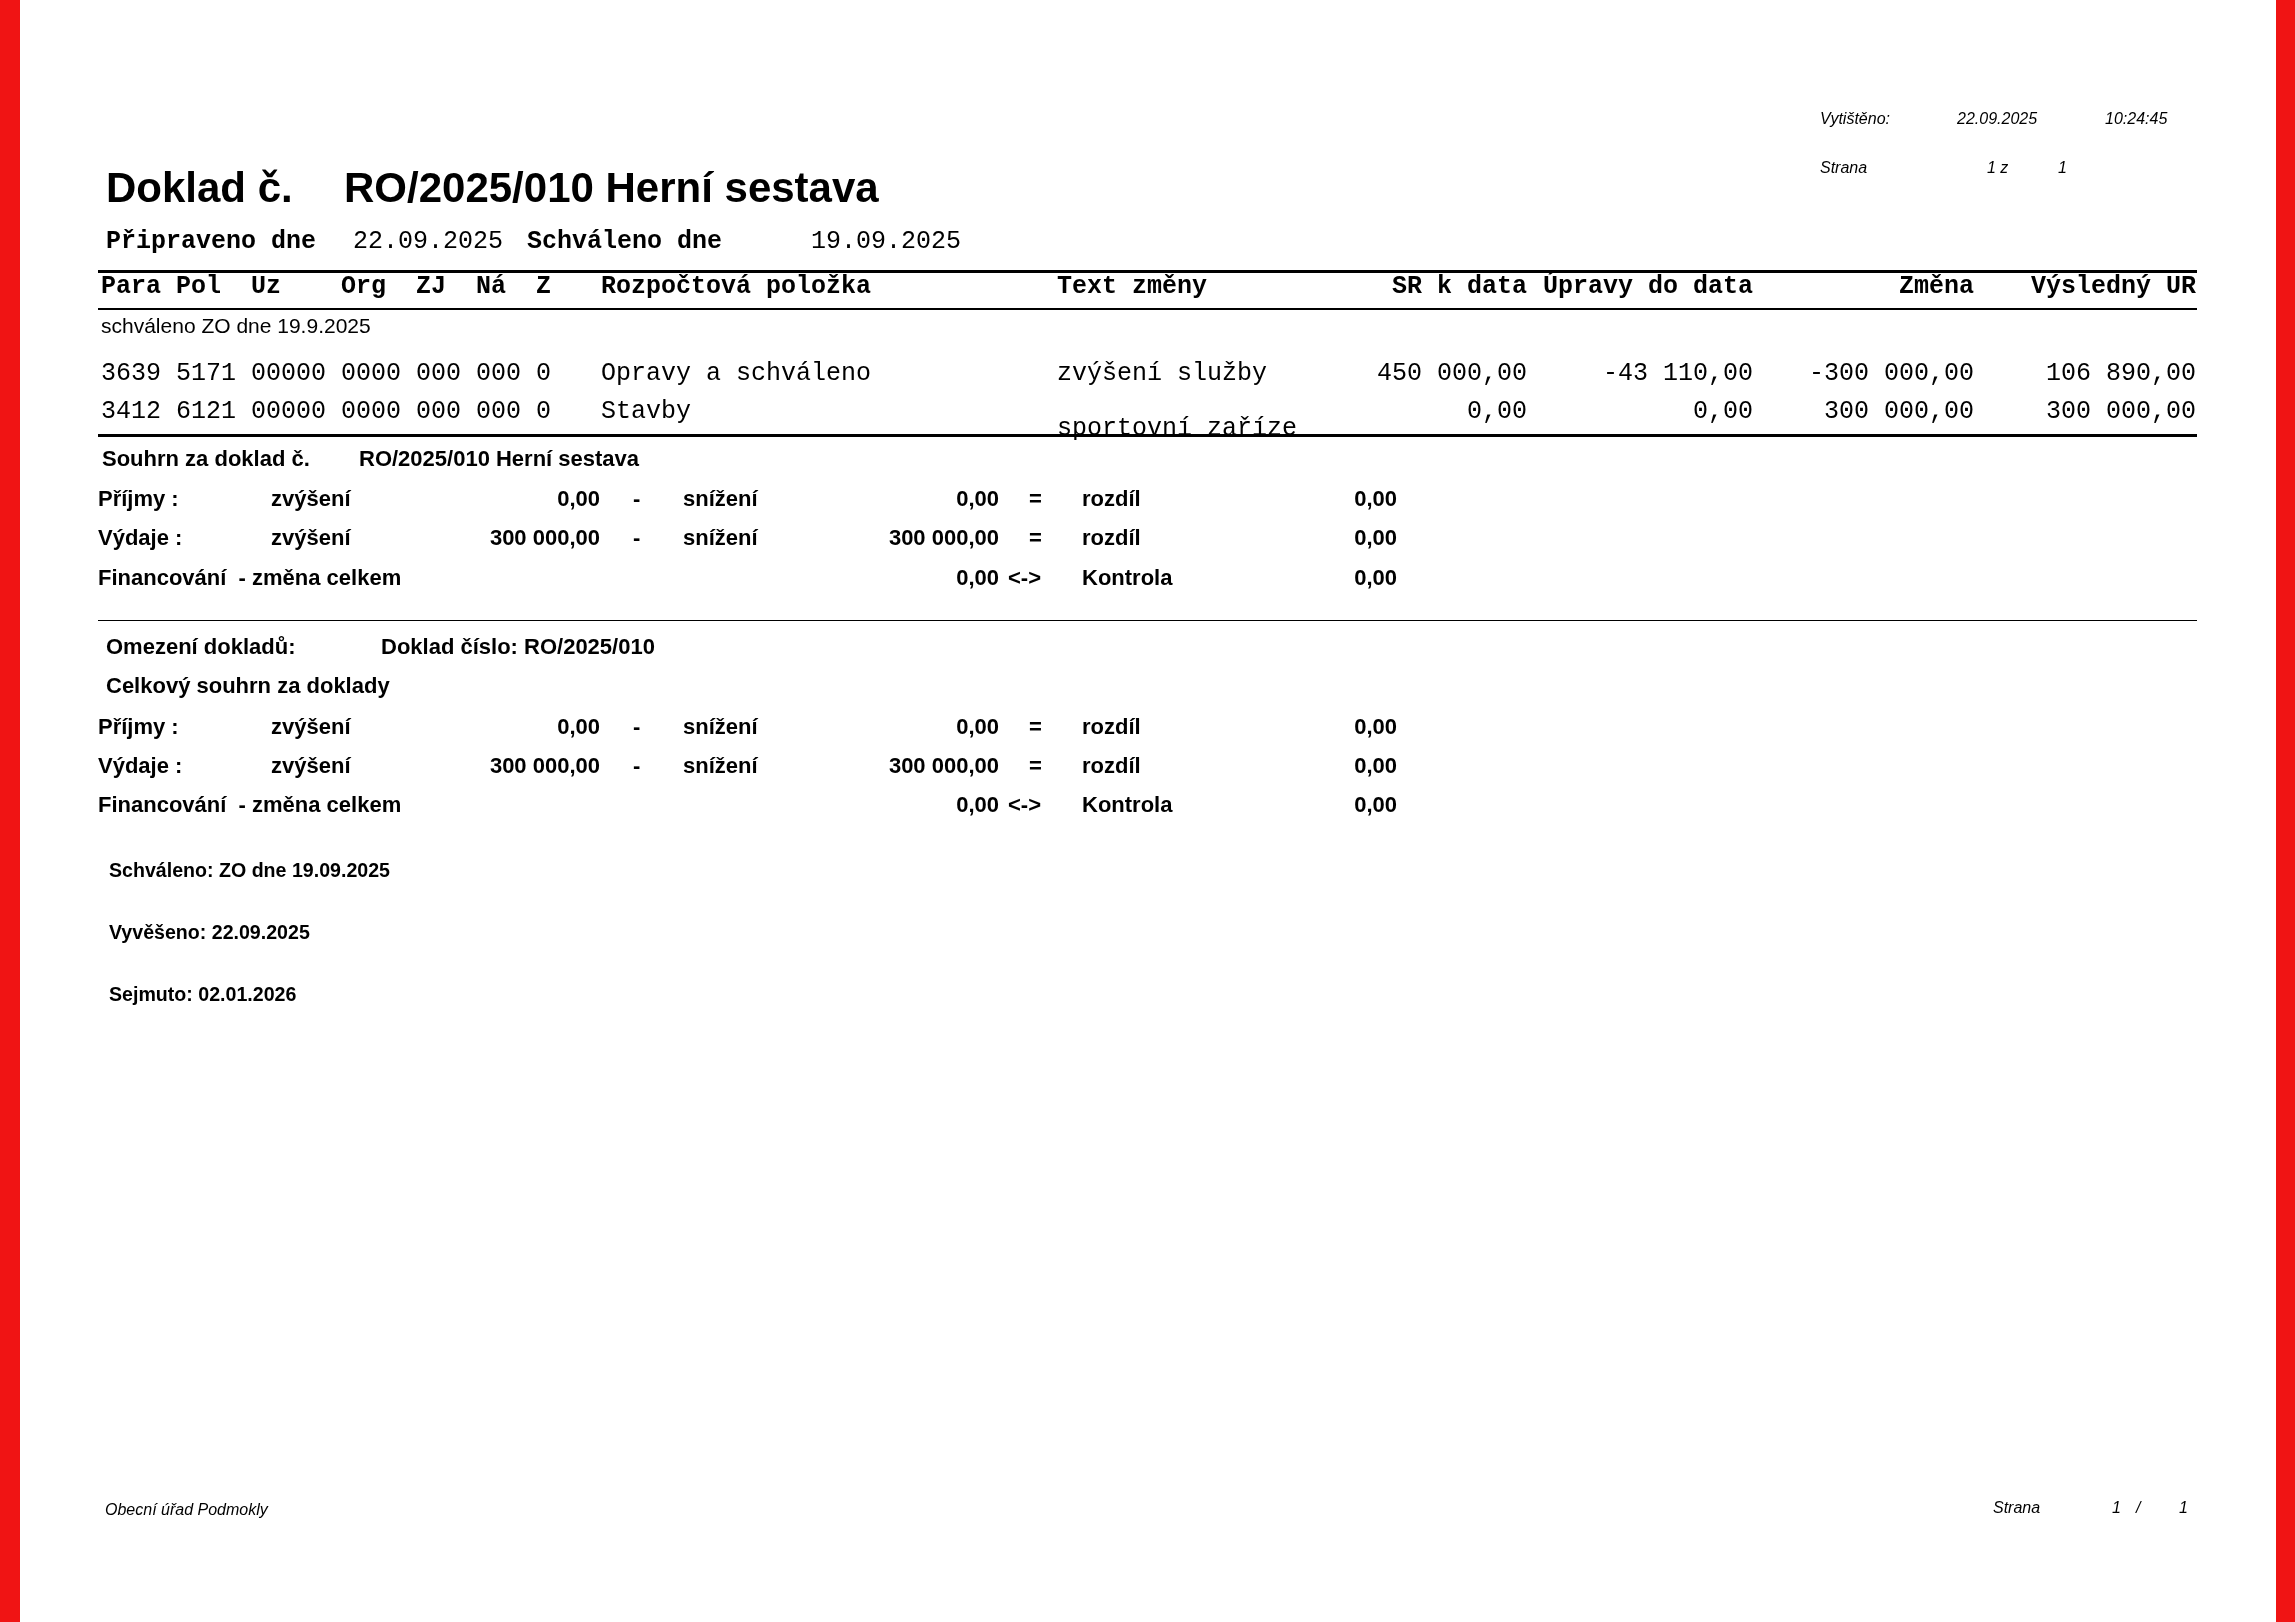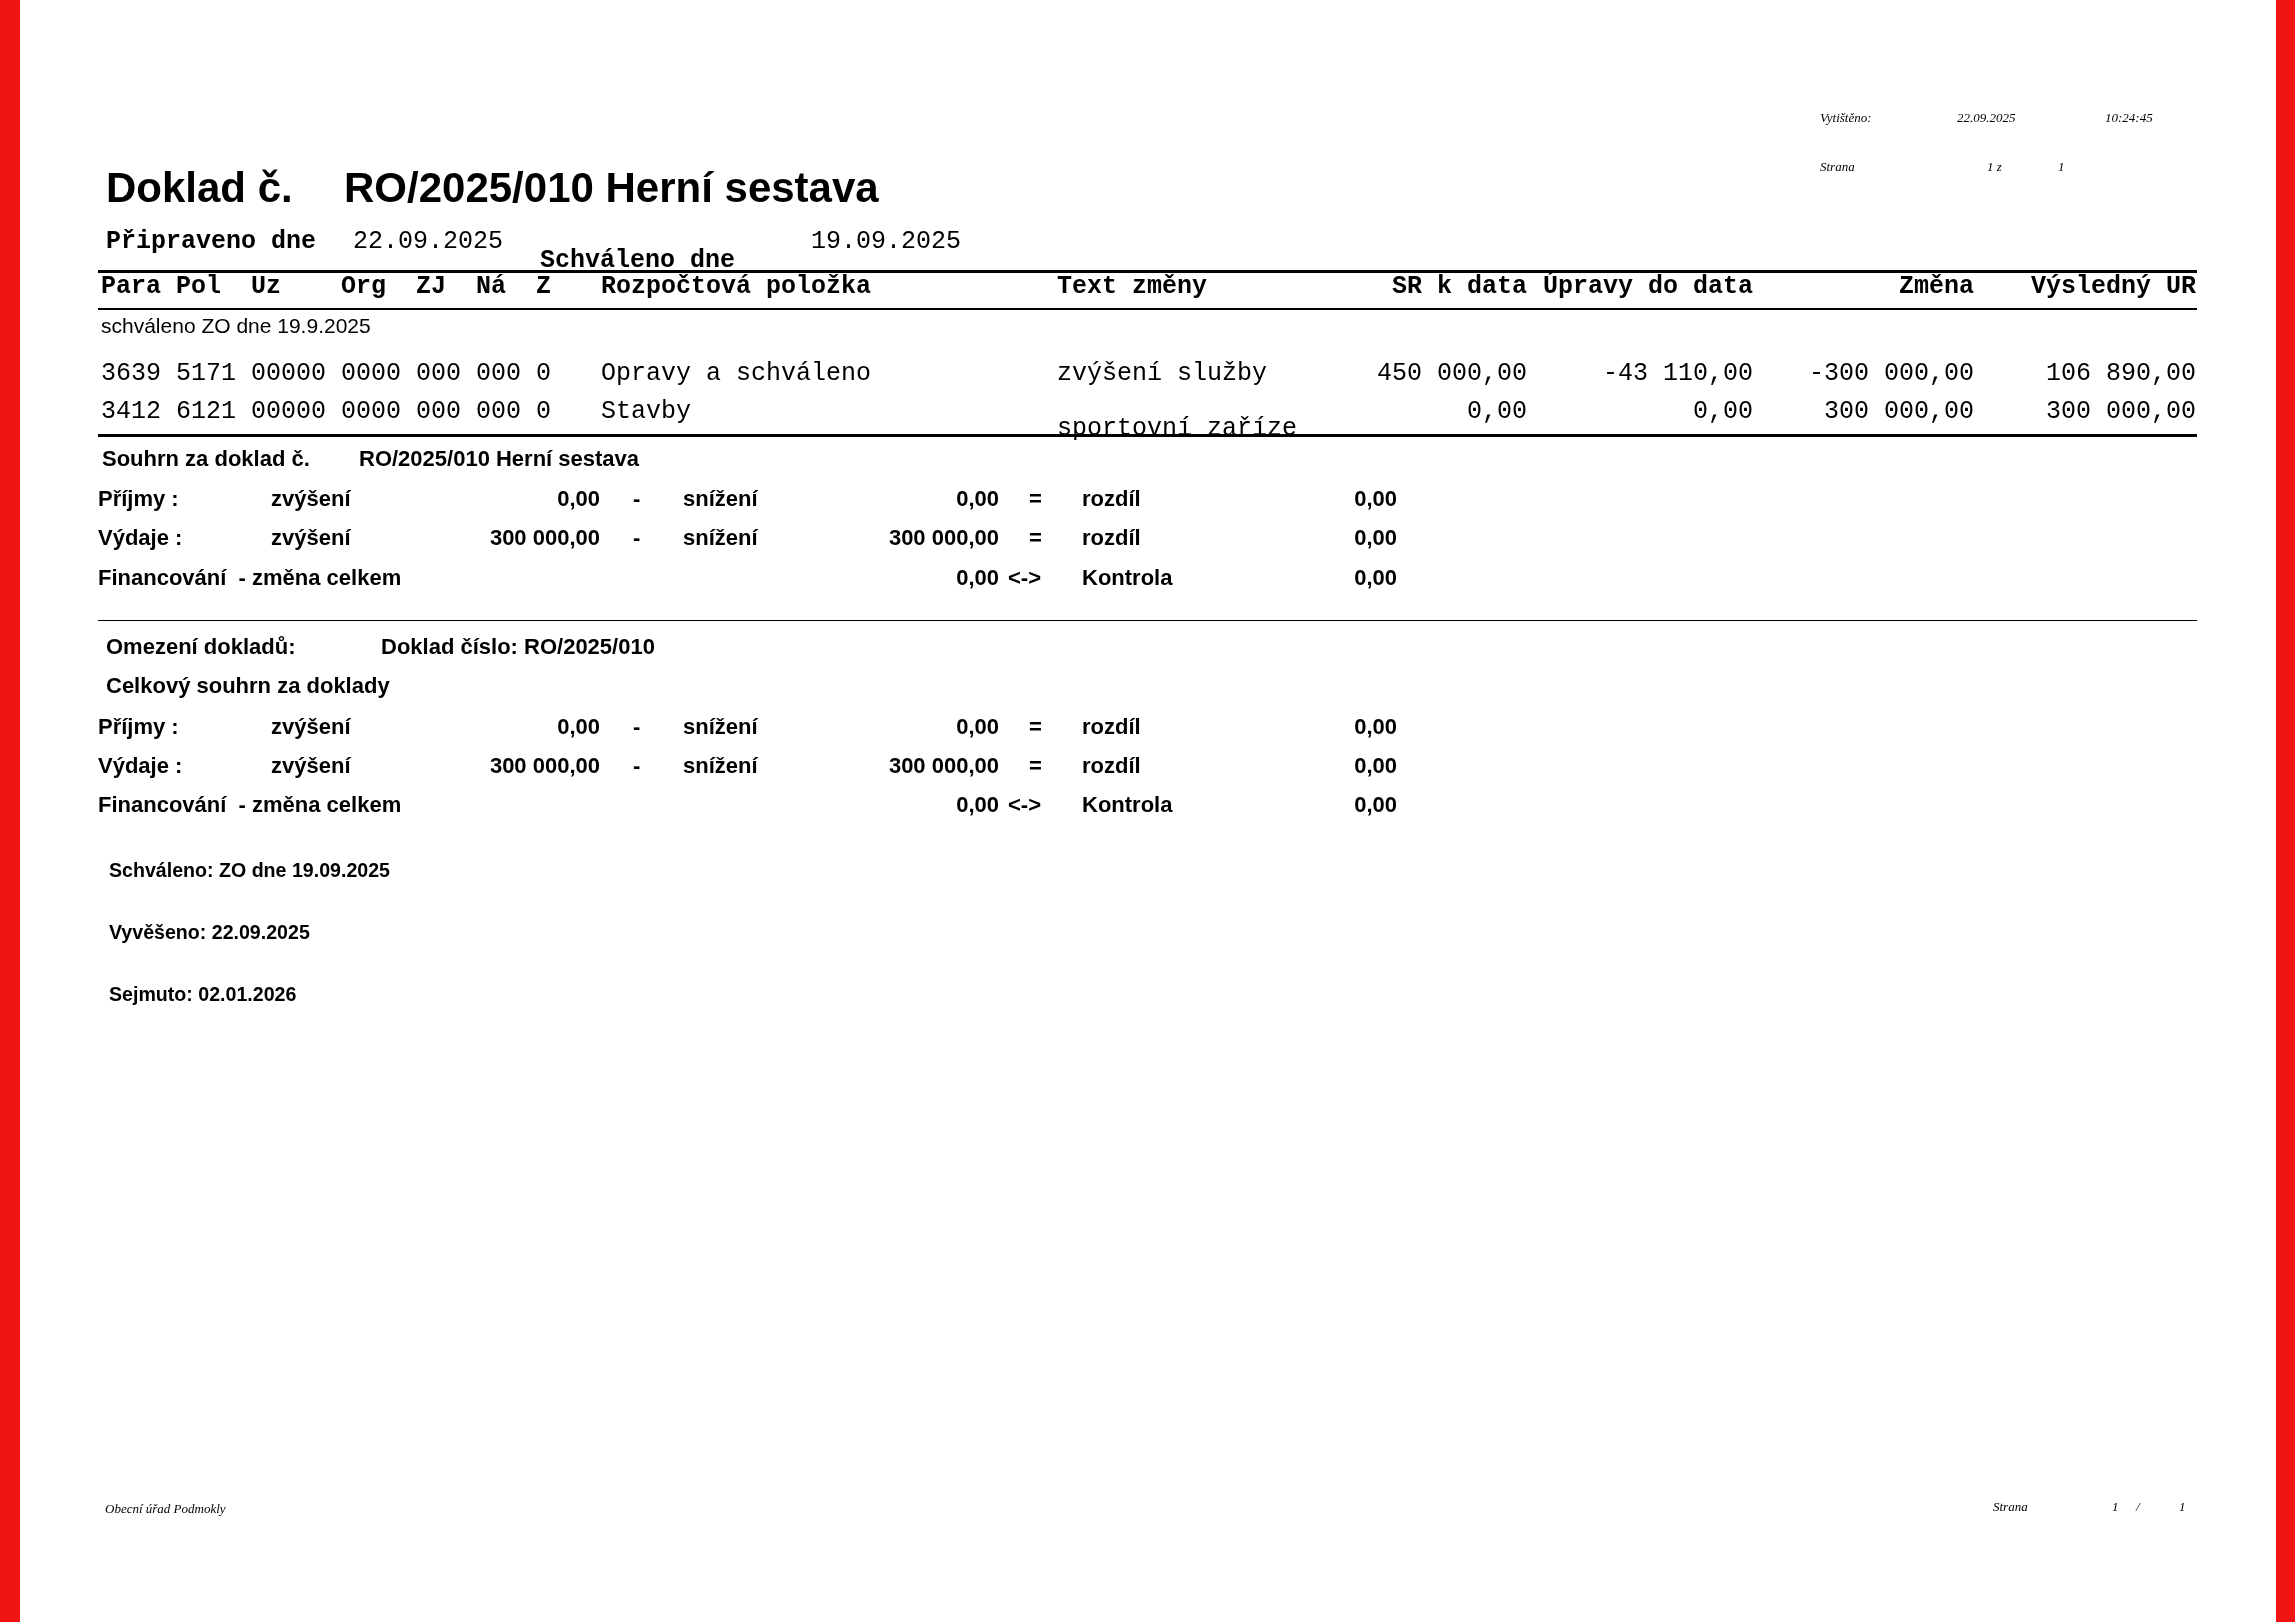--- a/index.html
+++ b/index.html
@@ -1,21 +1,21 @@
 <!DOCTYPE html>
 <html style="font-size:10.5px"><head>
 <meta charset="utf-8">
 <style>
   html,body{margin:0;padding:0;background:#fff;}
   .page{position:relative;width:2295px;height:1623px;background:#ffffff;color:#000;overflow:hidden;}
   .abs{position:absolute;line-height:1;white-space:pre;}
   .mono{font-family:"Liberation Mono","DejaVu Sans Mono",monospace;font-size:25px;text-align:right;}
   .mono.b{font-weight:bold;}
   .sans{font-family:"Liberation Sans","DejaVu Sans",sans-serif;}
-  .it{font-style:italic;font-size:13px;font-family:Liberation Serif, serif;}
+  .it{font-style:italic;font-size:16px;}
   .title{font-weight:bold;font-size:42px;}
   .note{font-size:21px;}
   .sum{font-weight:bold;font-size:22px;}
   .sig{font-weight:bold;font-size:19.6px;}
   .r{text-align:right;}
   .line{position:absolute;left:98px;width:2099px;background:#000;}
   .redbar{position:absolute;top:0;width:19.6px;height:1623px;background:#f01414;}
 </style>
 </head>
 <body>
@@ -30,21 +30,21 @@
   <span class="abs sans it" style="left:2105px;top:111px;">10:24:45</span>
   <span class="abs sans it" style="left:1820px;top:160px;">Strana</span>
   <span class="abs sans it" style="left:1987px;top:160px;">1 z</span>
   <span class="abs sans it" style="left:2058px;top:160px;">1</span>
 
   <span class="abs sans title" style="left:106px;top:167px;">Doklad č.</span>
   <span class="abs sans title" style="left:344px;top:167px;">RO/2025/010 Herní sestava</span>
 
   <span class="abs mono b" style="left:106px;top:229px;">Připraveno dne</span>
   <span class="abs mono" style="left:353px;top:229px;">22.09.2025</span>
-  <span class="abs mono b" style="left:540px;top:229px;margin-top:19px;">Schváleno dne</span>
+  <span class="abs mono b" style="left:527px;top:229px;">Schváleno dne</span>
   <span class="abs mono" style="left:811px;top:229px;">19.09.2025</span>
 
   <div class="line" style="top:270px;height:2.6px;"></div>
   <div class="line" style="top:308px;height:2px;"></div>
   <div class="line" style="top:434px;height:2.6px;"></div>
   <div class="line" style="top:620px;height:1.3px;"></div>
 
   <span class="abs mono b" style="left:101px;top:274px;">Para Pol  Uz    Org  ZJ  Ná  Z</span>
   <span class="abs mono b" style="left:601px;top:274px;">Rozpočtová položka</span>
   <span class="abs mono b" style="left:1057px;top:274px;">Text změny</span>

